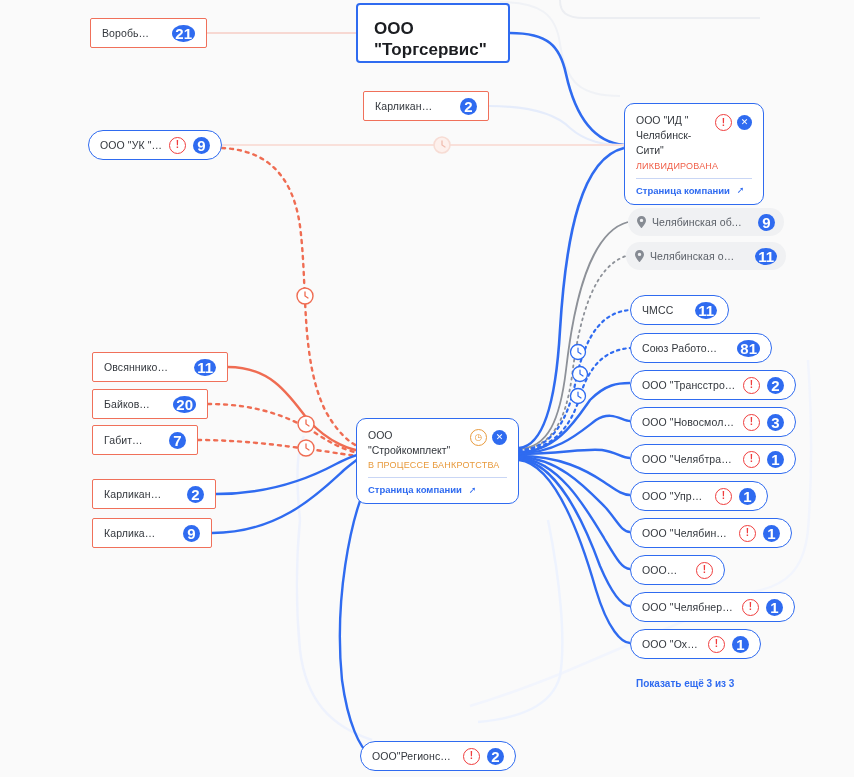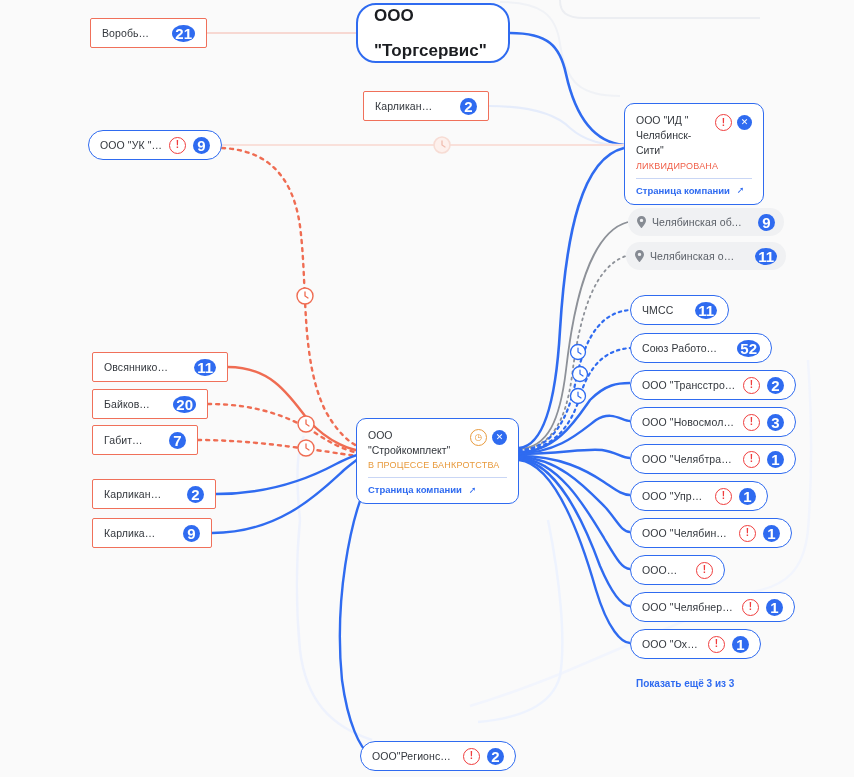--- a/index.html
+++ b/index.html
@@ -71,25 +71,25 @@
     color:#f03e3e;font-size:10px;font-weight:bold;
     display:flex;align-items:center;justify-content:center;
     line-height:1;
   }
   .spacer{flex:1 1 auto;min-width:4px;}
 
   
   .root{
     position:absolute;
     border:2px solid #2f6bf0;
-    border-radius:20px;
+    border-radius:4px;
     background:#fff;
     box-sizing:border-box;
-    display:flex;flex-direction:column;justify-content:space-between;
-    padding:0 16px;
+    display:flex;flex-direction:column;justify-content:flex-start;
+    padding:13px 16px;
     z-index:6;
   }
   .root .t{font-size:17px;font-weight:bold;color:#1b1d21;line-height:1.25;}
 
   
   .card{
     position:absolute;
     border:1.6px solid #2f6bf0;
     border-radius:10px;
     background:#fff;
@@ -276,21 +276,21 @@
 
   <div class="node pill" style="left:630px;top:295px;width:99px;">
     <span class="lbl">ЧМСС</span>
     <span class="spacer"></span>
     <span class="badge">11</span>
   </div>
 
   <div class="node pill" style="left:630px;top:333px;width:142px;">
     <span class="lbl">Союз Работодателей…</span>
     <span class="spacer"></span>
-    <span class="badge">52</span>
+    <span class="badge">81</span>
   </div>
 
   <div class="node pill" style="left:630px;top:370px;width:166px;">
     <span class="lbl">ООО "Трансстройсерв…</span>
     <span class="warn">!</span>
     <span class="badge">2</span>
   </div>
 
   <div class="node pill" style="left:630px;top:407px;width:166px;">
     <span class="lbl">ООО "Новосмолинская…</span>

